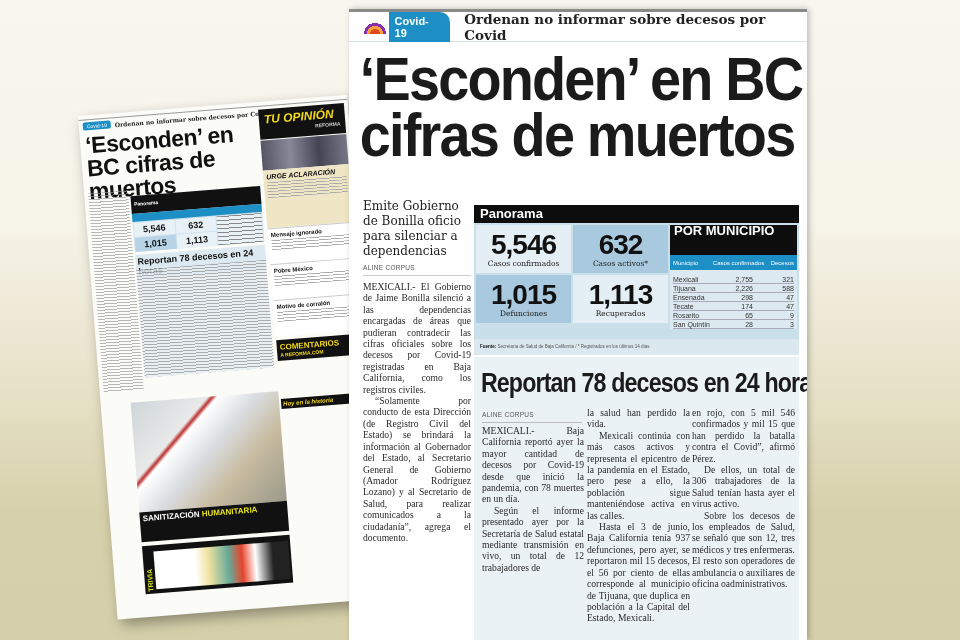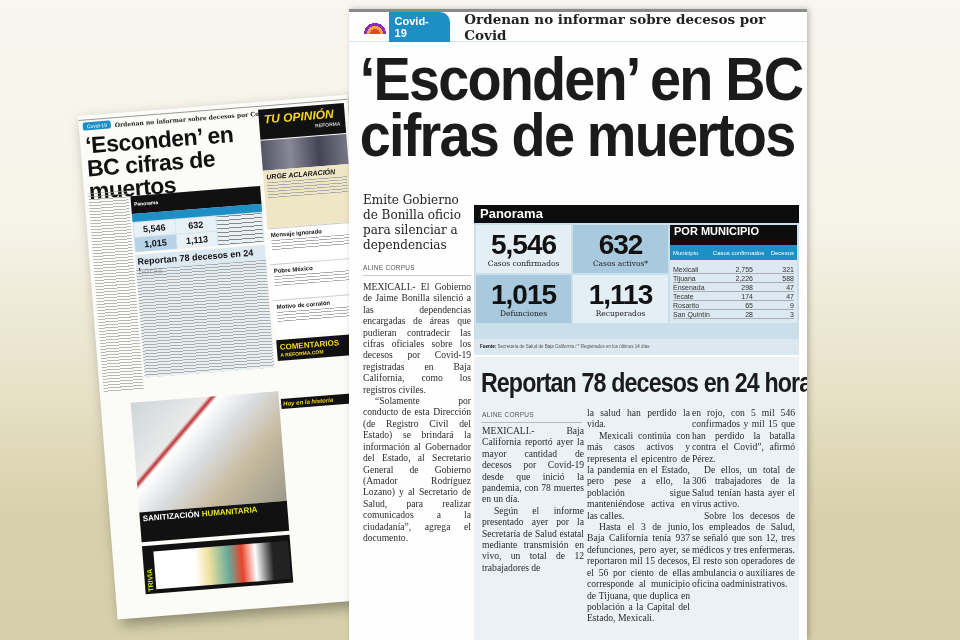--- a/index.html
+++ b/index.html
@@ -42,39 +42,39 @@
 .mini .trivia .in{flex:1;background:linear-gradient(90deg,#fff 0 30%,#f1e2a0 40%,#6a9 55%,#e8432a 65%,#fff 75%,#222 88%);margin:6px 2px 4px 0}
 
 .page{position:absolute;left:349px;top:9px;width:458px;height:631px;background:#fefefe;box-shadow:2px 0 6px rgba(0,0,0,.25);overflow:hidden}
 .page .rule{height:3px;background:#8a8a8a;margin:0 0 0 0}
 .kick{display:flex;align-items:center;height:30px;padding-left:12px;border-bottom:1px solid #d8e4ea}
 .kick .logo{width:30px;height:20px;position:relative}
 .kick .logo .sun{position:absolute;left:3px;top:4px;width:22px;height:13px;border-radius:11px 11px 0 0;background:radial-gradient(circle at 50% 100%,#e04a1a 0 5px,#f4a23a 5px 8px,#8a2bb0 8px 11px,transparent 11px)}
 .kick .tag{background:#1e8fc4;color:#fff;font-size:11px;font-weight:bold;padding:3px 10px 3px 6px;border-radius:0 10px 0 0;margin-left:-2px}
 .kick .title{font-family:"DejaVu Serif",serif;font-weight:bold;font-size:13.5px;color:#222;margin-left:14px}
 .headline{font-family:"Liberation Sans",sans-serif;font-weight:bold;font-size:62px;line-height:56px;letter-spacing:-2px;color:#1b1b1b;padding:9px 0 0 12px;transform:scaleX(.9);transform-origin:0 0;width:520px}
-.deck{position:absolute;left:14px;top:184px;width:108px;font-family:"DejaVu Serif",serif;font-size:12px;line-height:15px;color:#222}
+.deck{position:absolute;left:14px;top:190px;width:108px;font-family:"DejaVu Serif",serif;font-size:12px;line-height:15px;color:#222}
 .byline{position:absolute;font-size:6.5px;color:#555;letter-spacing:.3px}
 .bl1{left:14px;top:255px;width:108px;border-bottom:1px solid #ccc;padding-bottom:4px}
 .body{position:absolute;font-family:"Liberation Serif",serif;font-size:9.6px;line-height:11.4px;color:#2a2a2a;text-align:justify}
 .body p{text-indent:12px}
 .body p.first{text-indent:0}
 .b1{left:14px;top:272px;width:108px}
 
 .pano{position:absolute;left:125px;top:196px;width:325px;height:150px;background:#c9dfea}
 .pano .hd{background:#0d0d0d;color:#fff;font-weight:bold;font-size:13px;padding:2px 6px;height:18px;line-height:14px}
 .pano .sub{background:#1e8fc4;color:#fff;font-size:7.5px;font-weight:bold;padding:4px 6px;height:20px}
 .pano .grid{display:flex;padding:2px 2px 0 2px;gap:2px}
 .pano .cells{display:grid;grid-template-columns:95px 95px;grid-template-rows:48px 48px;gap:2px}
 .cell{display:flex;flex-direction:column;align-items:center;justify-content:center;background:#e3eef5}
 .cell.dk{background:#a9c9de}
 .cell .n{font-weight:bold;font-size:28px;line-height:28px;color:#111;letter-spacing:-1px}
 .cell .l{font-size:7.5px;color:#222;font-family:"DejaVu Serif",serif}
 .mun{flex:1;background:#dce9f1}
-.mun .mh{background:#0d0d0d;color:#fff;font-size:11px;font-weight:bold;padding:2px 4px;height:20px;line-height:8px}
+.mun .mh{background:#0d0d0d;color:#fff;font-size:13px;font-weight:bold;padding:2px 4px;height:30px;line-height:8px}
 .mun .th{background:#1e8fc4;color:#fff;font-size:6px;display:grid;grid-template-columns:38px 55px 1fr;padding:3px 3px;height:15px;align-items:center}
 .mun .th span:last-child,.mun .row span:last-child{text-align:right}
 .mun .th span:nth-child(2){text-align:center}
 .mun .rows{padding:5px 3px 0 3px}
 .mun .row{display:grid;grid-template-columns:40px 40px 1fr;font-size:7px;color:#333;border-bottom:1px solid #aab;height:9px;line-height:9px}
 .mun .row span:nth-child(2){text-align:right}
 .pano .foot{position:absolute;left:0;bottom:0;width:100%;height:16px;background:#dbe8f0;font-size:4.5px;color:#555;padding:5px 6px}
 .pano .foot b{color:#111}
 
 .story{position:absolute;left:125px;top:348px;width:325px;height:283px;background:#ebf2f6}

